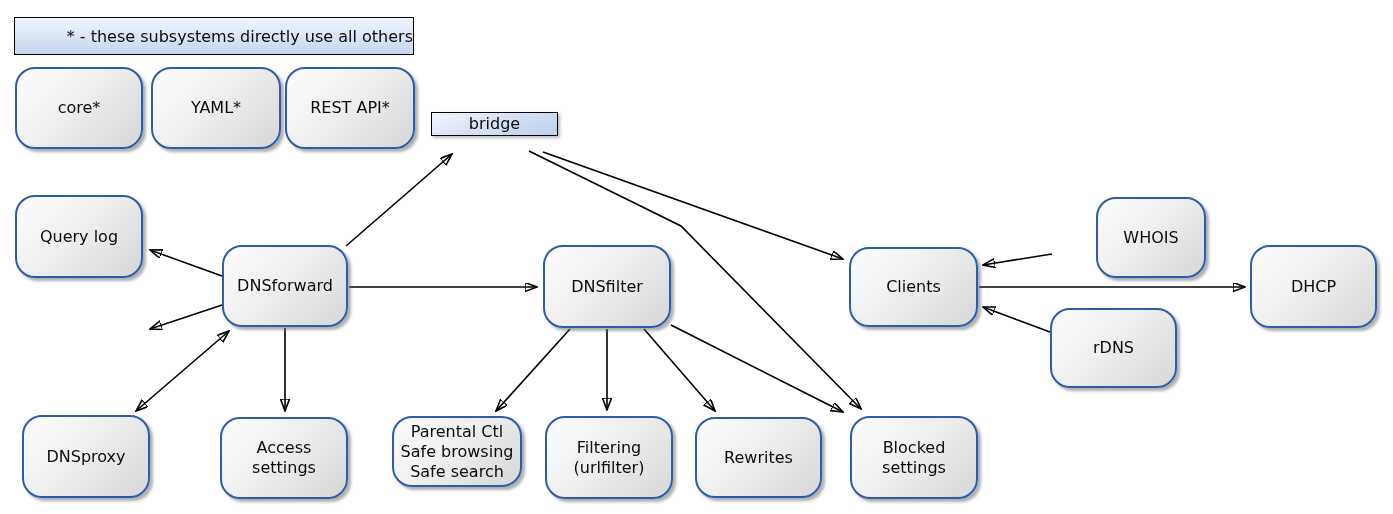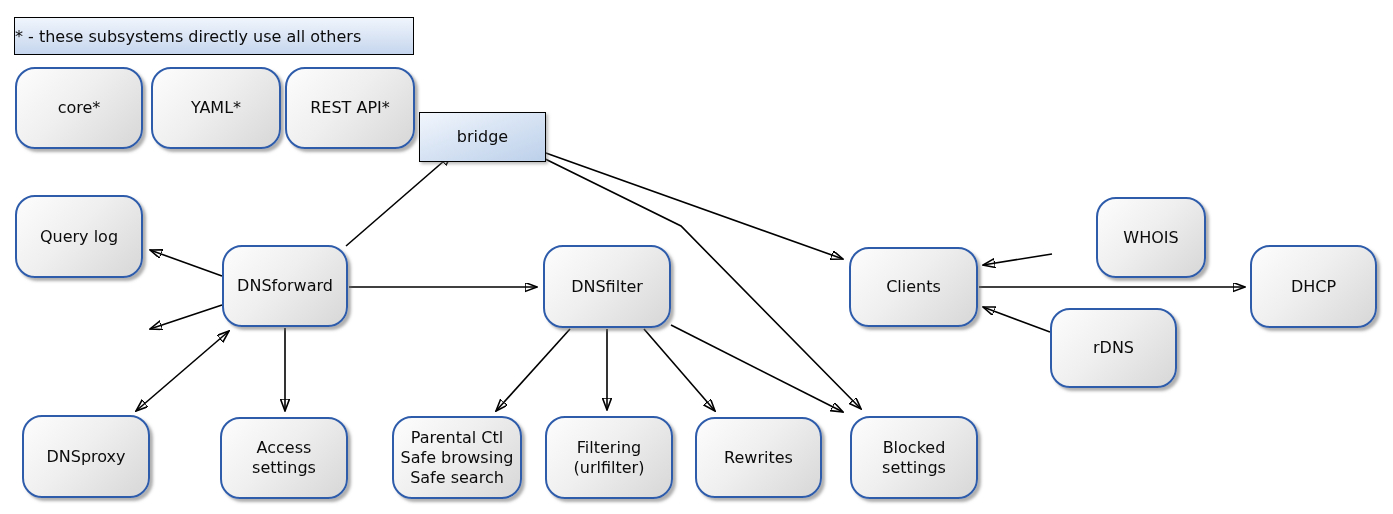--- a/index.html
+++ b/index.html
@@ -24,21 +24,21 @@
   }
   .node.blue{
     border:1.6px solid #000000;
     border-radius:0;
     background:linear-gradient(160deg,#f2f6fc 0%,#dbe6f5 40%,#bcd0ea 100%);
     box-shadow:2px 2px 3px rgba(120,120,120,0.5);
   }
   .legendbox{
     position:absolute;
     box-sizing:border-box;
-    display:flex;align-items:center;justify-content:flex-start;
+    display:flex;align-items:center;justify-content:flex-end;
     font-size:16px;color:#0b0b0b;
     border:1.6px solid #000000;
     background:linear-gradient(180deg,#f0f5fc 0%,#c6d6ee 100%);
   }
   svg.edges{position:absolute;left:0;top:0;pointer-events:none;}
   svg.edges path, svg.edges line{stroke:#000000;stroke-width:1.6;fill:none;}
 </style>
 </head>
 <body>
 
@@ -73,21 +73,21 @@
 
   <div class="node" style="left:15px;top:67px;width:128px;height:82px">
     <span>core*</span>
   </div>
   <div class="node" style="left:151px;top:67px;width:130px;height:82px">
     <span>YAML*</span>
   </div>
   <div class="node" style="left:285px;top:67px;width:130px;height:82px">
     <span>REST API*</span>
   </div>
-  <div class="node blue" style="left:419px;top:112px;width:127px;height:50px">
+  <div class="node blue" style="left:431px;top:112px;width:127px;height:24px">
     <span>bridge</span>
   </div>
 
   <div class="node" style="left:15px;top:195px;width:128px;height:83px">
     <span>Query log</span>
   </div>
   <div class="node" style="left:22px;top:415px;width:128px;height:83px">
     <span>DNSproxy</span>
   </div>
 
@@ -95,21 +95,21 @@
     <span>DNSforward</span>
   </div>
   <div class="node" style="left:220px;top:417px;width:128px;height:82px">
     <span>Access</span>
     <span>settings</span>
   </div>
   <div class="node" style="left:543px;top:245px;width:128px;height:83px">
     <span>DNSfilter</span>
   </div>
 
-  <div class="node" style="left:392px;top:416px;width:130px;height:83px">
+  <div class="node" style="left:392px;top:416px;width:130px;height:71px">
     <span>Parental Ctl</span>
     <span>Safe browsing</span>
     <span>Safe search</span>
   </div>
   <div class="node" style="left:545px;top:416px;width:128px;height:83px">
     <span>Filtering</span>
     <span>(urlfilter)</span>
   </div>
   <div class="node" style="left:695px;top:417px;width:127px;height:81px">
     <span>Rewrites</span>

